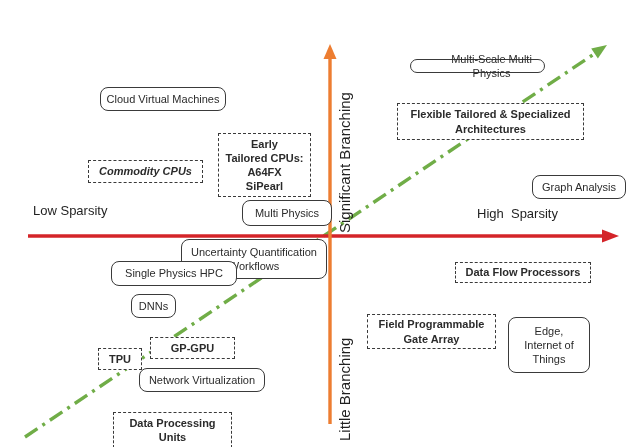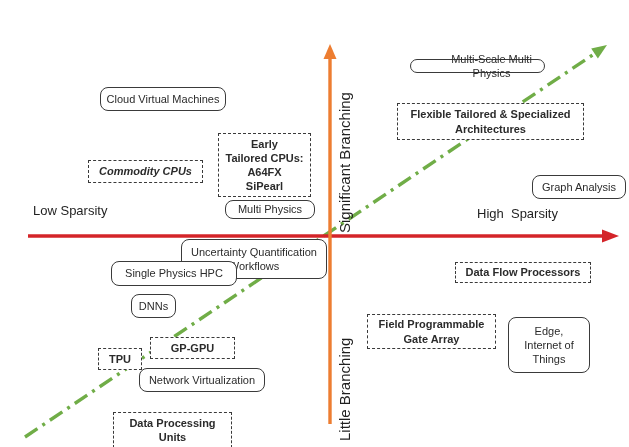--- a/index.html
+++ b/index.html
@@ -83,21 +83,21 @@
   </svg>
 
   <div class="axis-label" style="left:33px; top:203px;">Low Sparsity</div>
   <div class="axis-label" style="left:477px; top:206px;">High  Sparsity</div>
   <div class="axis-label vertical" style="left:333px; top:90px; width:22px; height:145px;">Significant Branching</div>
   <div class="axis-label vertical" style="left:333px; top:339px; width:22px; height:101px;">Little Branching</div>
 
   <div class="node solid" style="left:100px; top:87px; width:126px; height:24px;">Cloud Virtual Machines</div>
   <div class="node solid" style="left:410px; top:59px; width:135px; height:14px;padding-left:31px;">Multi-Scale Multi Physics</div>
   <div class="node solid" style="left:508px; top:175px; width:94px; height:24px;margin-left:24px;">Graph Analysis</div>
-  <div class="node solid" style="left:225px; top:200px; width:90px; height:19px;">Multi Physics</div>
+  <div class="node solid" style="left:242px; top:200px; width:90px; height:26px;">Multi Physics</div>
   <div class="node solid" style="left:181px; top:239px; width:146px; height:40px;">Uncertainty Quantification
 Workflows</div>
   <div class="node solid" style="left:111px; top:261px; width:126px; height:25px;">Single Physics HPC</div>
   <div class="node solid" style="left:131px; top:294px; width:45px; height:24px;">DNNs</div>
   <div class="node solid" style="left:508px; top:317px; width:82px; height:56px;">Edge,
 Internet of
 Things</div>
   <div class="node solid" style="left:139px; top:368px; width:126px; height:24px;">Network Virtualization</div>
 
   <div class="node dashed" style="left:88px; top:145px; width:115px; height:23px;font-style:italic;">Commodity CPUs</div>

